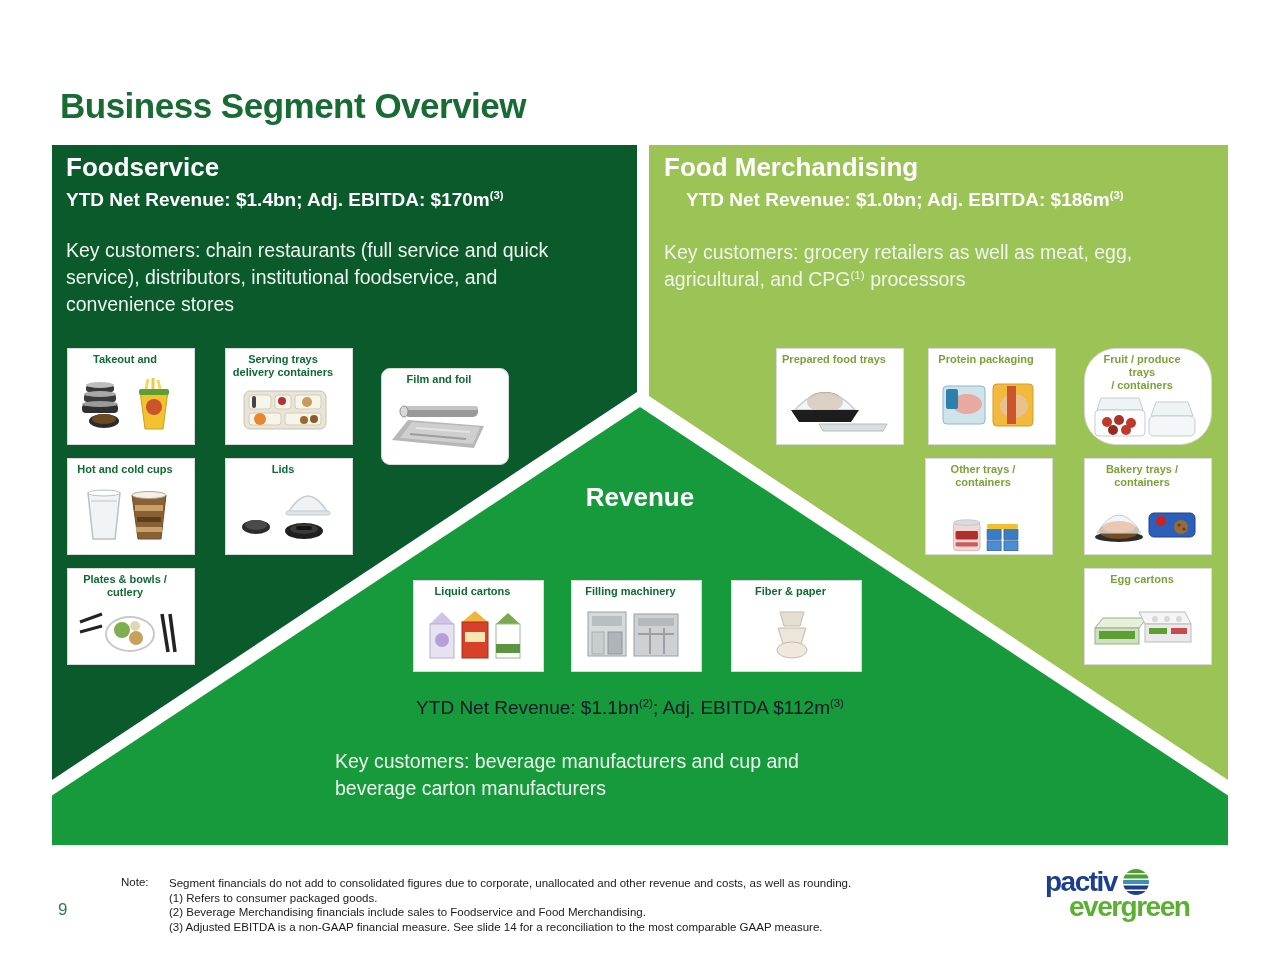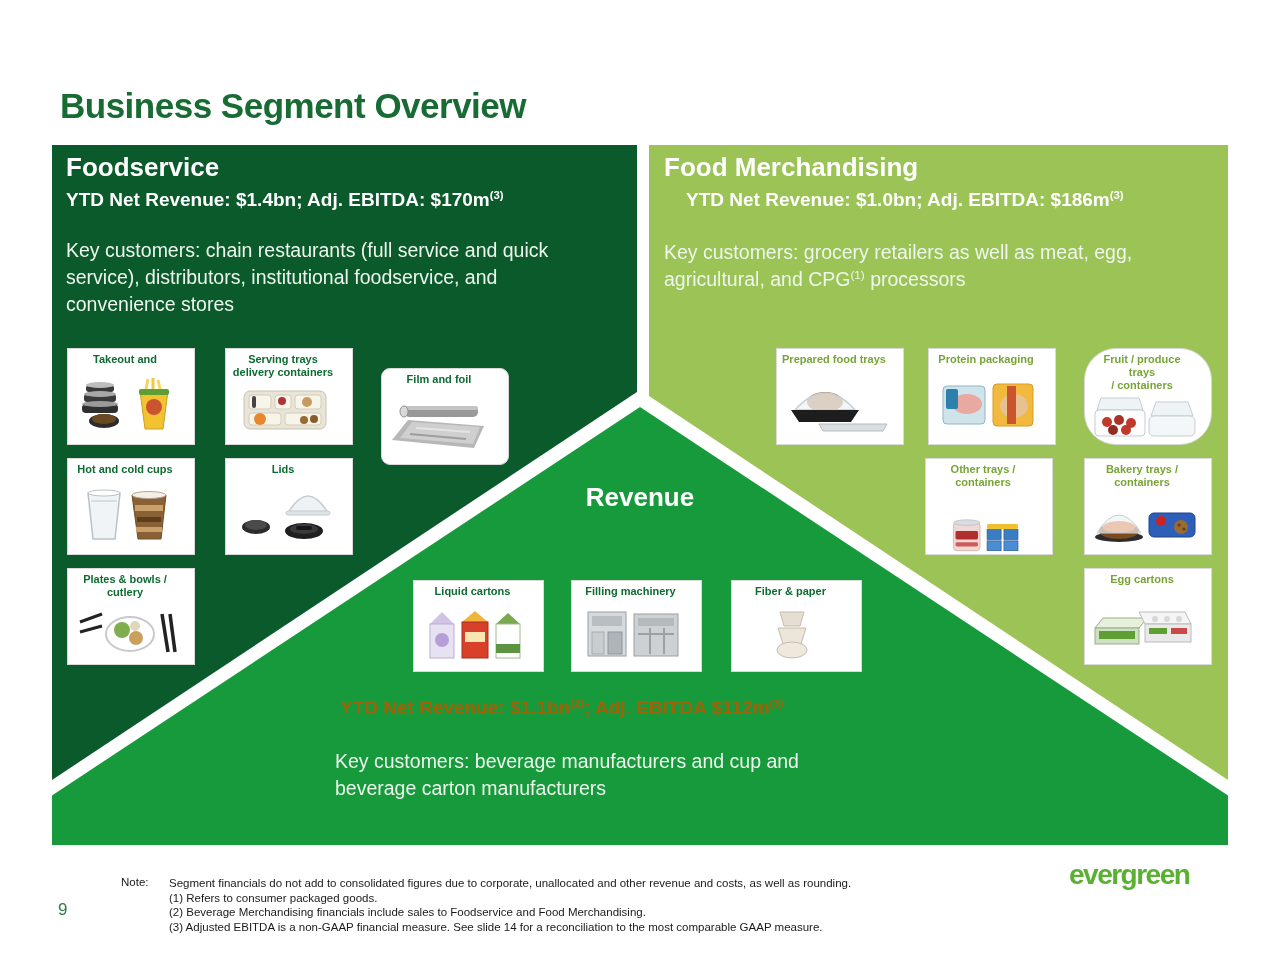--- a/index.html
+++ b/index.html
@@ -18,21 +18,21 @@
 
   .tile { position: absolute; width: 128px; height: 97px; background: #fff; border: 1px solid #d9d9d9;
           display: flex; flex-direction: column; align-items: center; padding: 4px 16px 2px 4px; }
   .tile.center { width: 131px; height: 92px; }
   .tile-label { font-size: 11px; font-weight: bold; text-align: center; line-height: 1.18; white-space: pre-line; }
   .tile-label.fs { color: var(--tile_label_green, #0e6b31); }
   .tile-label.fm { color: var(--tile_label_lime, #78a437); }
   .tile svg { margin: auto; display: block; }
 
   .bev-heading { left: 440px; top: 480px; width: 400px; text-align: center; color: #fff; font-weight: bold; font-size: 26px; line-height: 34px; }
-  .bev-revenue { left: 340px; top: 697px; width: 580px; color: #a16207; font-weight: bold; font-size: 19px; }
+  .bev-revenue { left: 340px; top: 697px; width: 580px; text-align: center; color: #0f172a; font-weight: normal; font-size: 19px; }
   .bev-body { left: 335px; top: 748px; width: 540px; color: #eef6ee; font-size: 19.5px; line-height: 27px; }
 
   .notes { left: 121px; top: 876px; display: flex; font-size: 11.5px; color: #1a1a1a; }
   .notes .note-label { width: 48px; font-size: 11.5px; }
   .notes .note-lines div { line-height: 14.5px; }
   .page-number { left: 58px; top: 900px; font-size: 17px; color: var(--page_number_green, #2f7d4a); }
 
   .logo { left: 1045px; top: 866px; width: 190px; }
   .logo-top { display: flex; align-items: center; gap: 4px; }
   .logo-pactiv { color: var(--logo_blue, #1b3e91); font-weight: bold; font-size: 28px; letter-spacing: -1.5px; }
@@ -279,16 +279,31 @@
     <div class="note-lines">
       <div>Segment financials do not add to consolidated figures due to corporate, unallocated and other revenue and costs, as well as  rounding.</div>
       <div>(1) Refers to consumer packaged goods.</div>
       <div>(2) Beverage Merchandising financials include sales to Foodservice and Food Merchandising.</div>
       <div>(3) Adjusted EBITDA is a non-GAAP financial measure. See slide 14 for a reconciliation to the most comparable GAAP measure.</div>
     </div>
   </div>
   <div class="abs page-number">9</div>
 
   <div class="abs logo">
+    <div class="logo-top">
+      <span class="logo-pactiv">pactiv</span>
+      <svg width="30" height="30" viewBox="0 0 30 30">
+        <clipPath id="gclip">
+            <circle cx="15" cy="15" r="13"></circle>
+          </clipPath>
+        <g clip-path="url(#gclip)">
+          <rect x="0" y="2" width="30" height="4" fill="#4aa32f"></rect>
+          <rect x="0" y="7.5" width="30" height="4" fill="#4aa32f"></rect>
+          <rect x="0" y="13" width="30" height="4" fill="#3f8fb5"></rect>
+          <rect x="0" y="18.5" width="30" height="4" fill="#1b3e91"></rect>
+          <rect x="0" y="24" width="30" height="4" fill="#1b3e91"></rect>
+        </g>
+      </svg>
+    </div>
     <div class="logo-evergreen">evergreen</div>
   </div>
 
 </div>
 
 </body></html>

